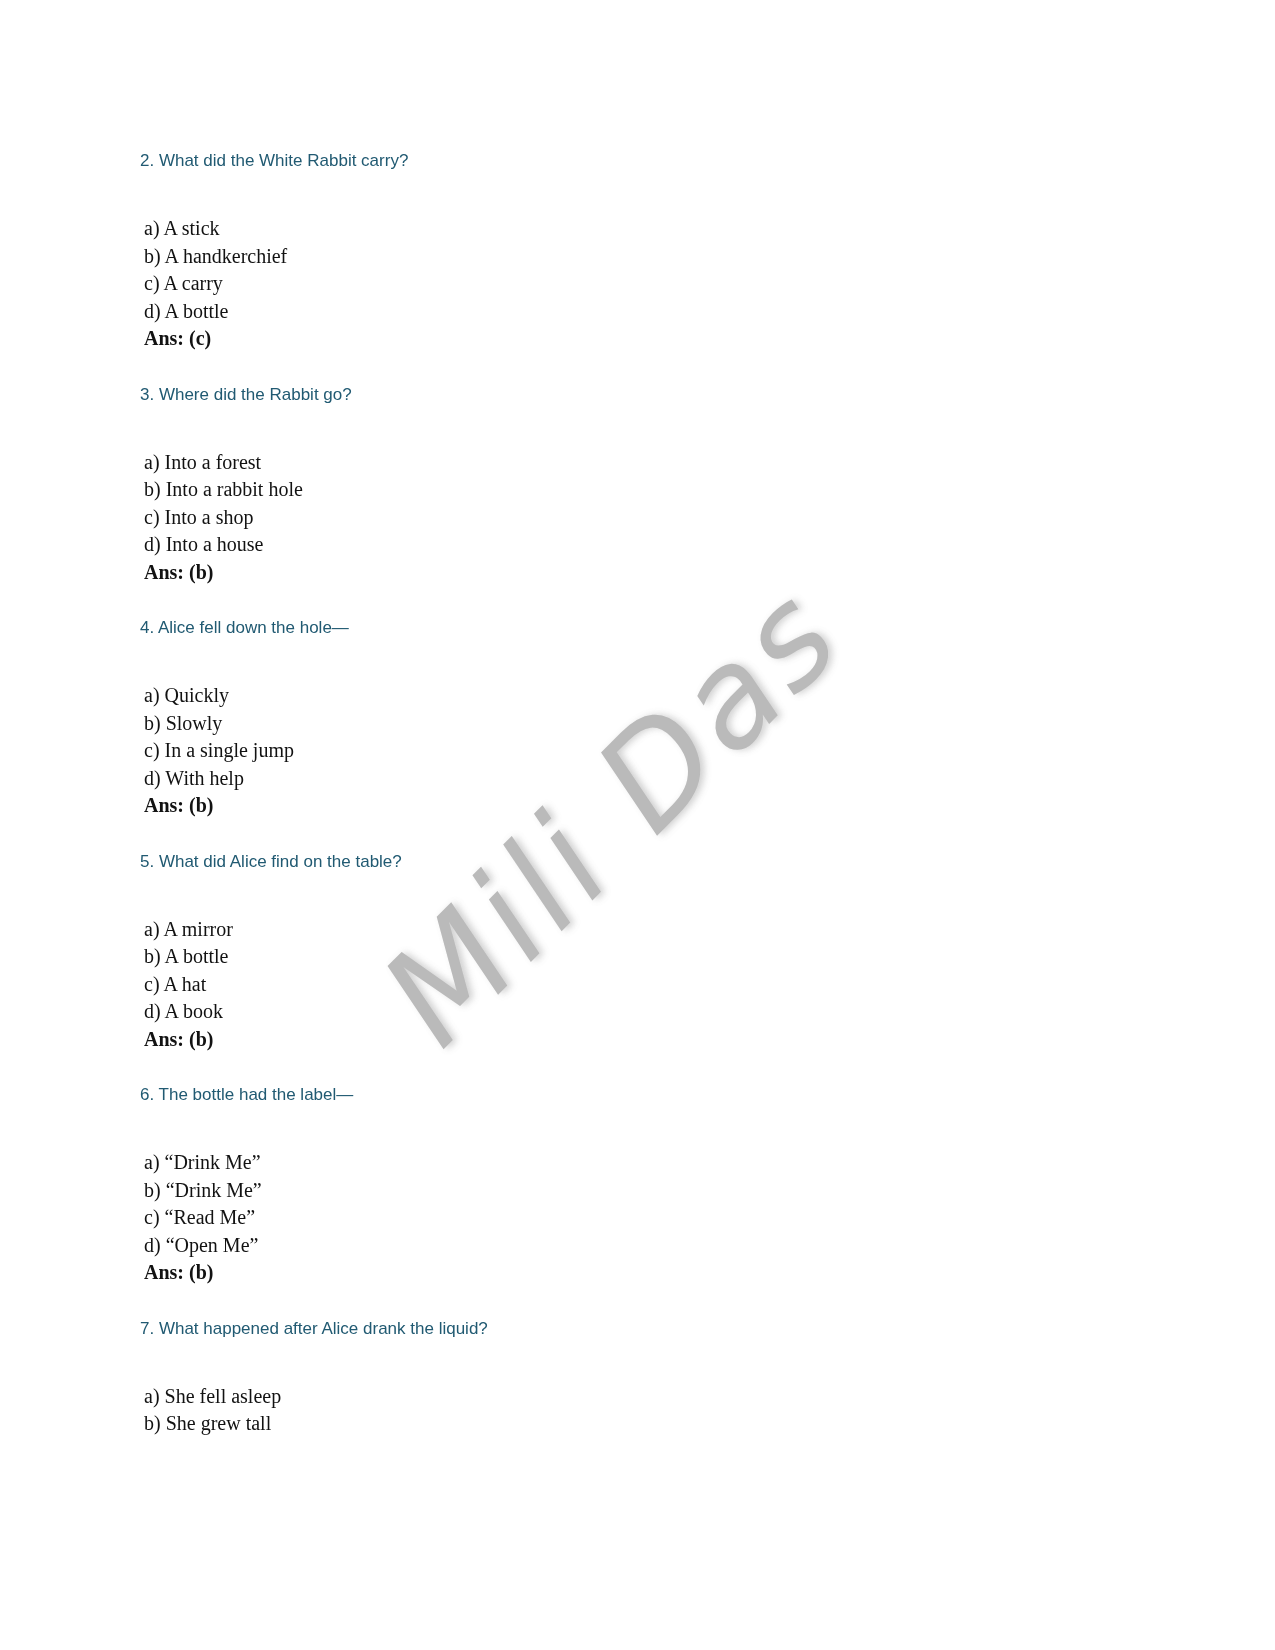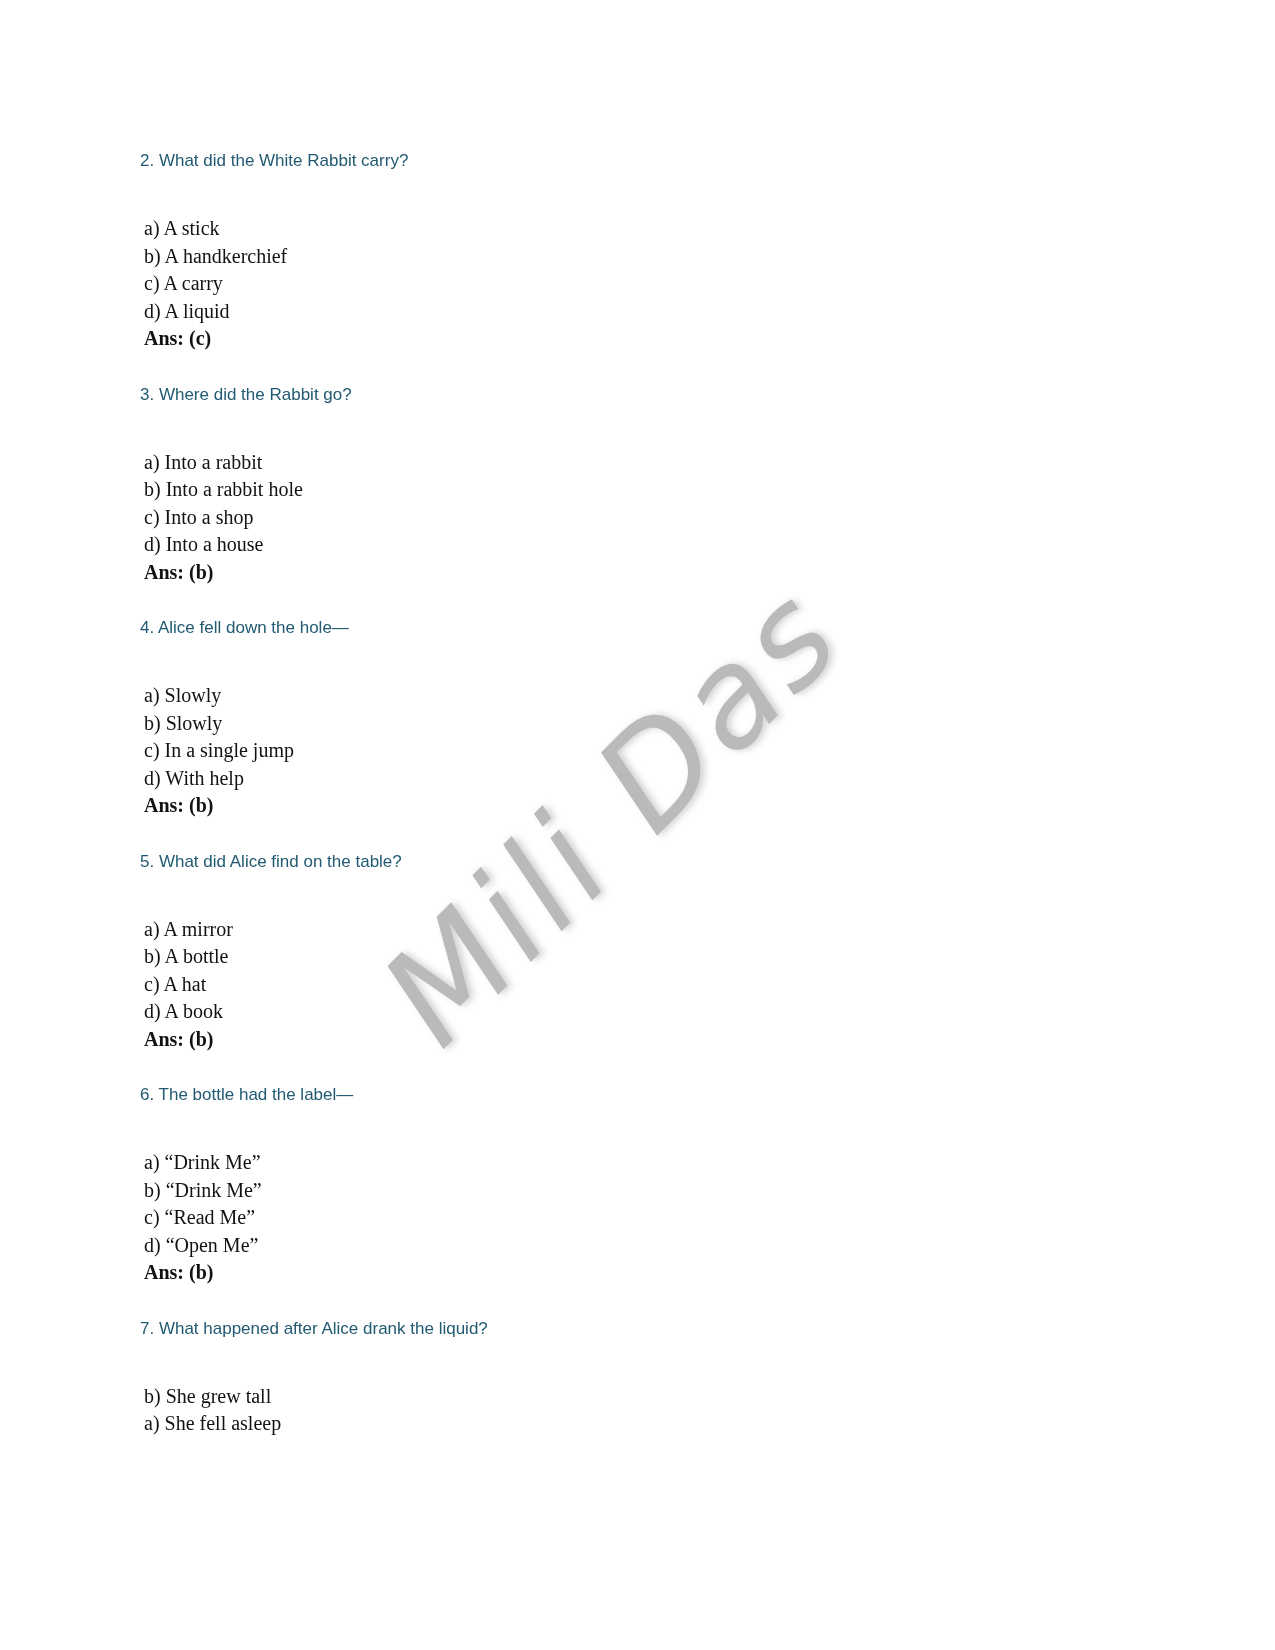--- a/index.html
+++ b/index.html
@@ -67,38 +67,38 @@
 
 <div class="page">
   <div class="watermark">Mili Das</div>
   <main class="content">
       <section class="question">
     <h2 class="q-title">2. What did the White Rabbit carry?</h2>
     <div class="options">
           <p class="option">a) A stick</p>
           <p class="option">b) A handkerchief</p>
           <p class="option">c) A carry</p>
-          <p class="option">d) A liquid</p>
+          <p class="option">d) A bottle</p>
           <p class="option answer">Ans: (c)</p>
         </div>
   </section>
       <section class="question">
     <h2 class="q-title">3. Where did the Rabbit go?</h2>
     <div class="options">
-          <p class="option">a) Into a rabbit</p>
+          <p class="option">a) Into a forest</p>
           <p class="option">b) Into a rabbit hole</p>
           <p class="option">c) Into a shop</p>
           <p class="option">d) Into a house</p>
           <p class="option answer">Ans: (b)</p>
         </div>
   </section>
       <section class="question">
     <h2 class="q-title">4. Alice fell down the hole—</h2>
     <div class="options">
-          <p class="option">a) Slowly</p>
+          <p class="option">a) Quickly</p>
           <p class="option">b) Slowly</p>
           <p class="option">c) In a single jump</p>
           <p class="option">d) With help</p>
           <p class="option answer">Ans: (b)</p>
         </div>
   </section>
       <section class="question">
     <h2 class="q-title">5. What did Alice find on the table?</h2>
     <div class="options">
           <p class="option">a) A mirror</p>
@@ -114,18 +114,18 @@
           <p class="option">a) “Drink Me”</p>
           <p class="option">b) “Drink Me”</p>
           <p class="option">c) “Read Me”</p>
           <p class="option">d) “Open Me”</p>
           <p class="option answer">Ans: (b)</p>
         </div>
   </section>
       <section class="question">
     <h2 class="q-title">7. What happened after Alice drank the liquid?</h2>
     <div class="options">
+          <p class="option">a) She fell asleep</p>
           <p class="option">b) She grew tall</p>
-          <p class="option">a) She fell asleep</p>
         </div>
   </section>
     </main>
 </div>
 
 </body></html>

